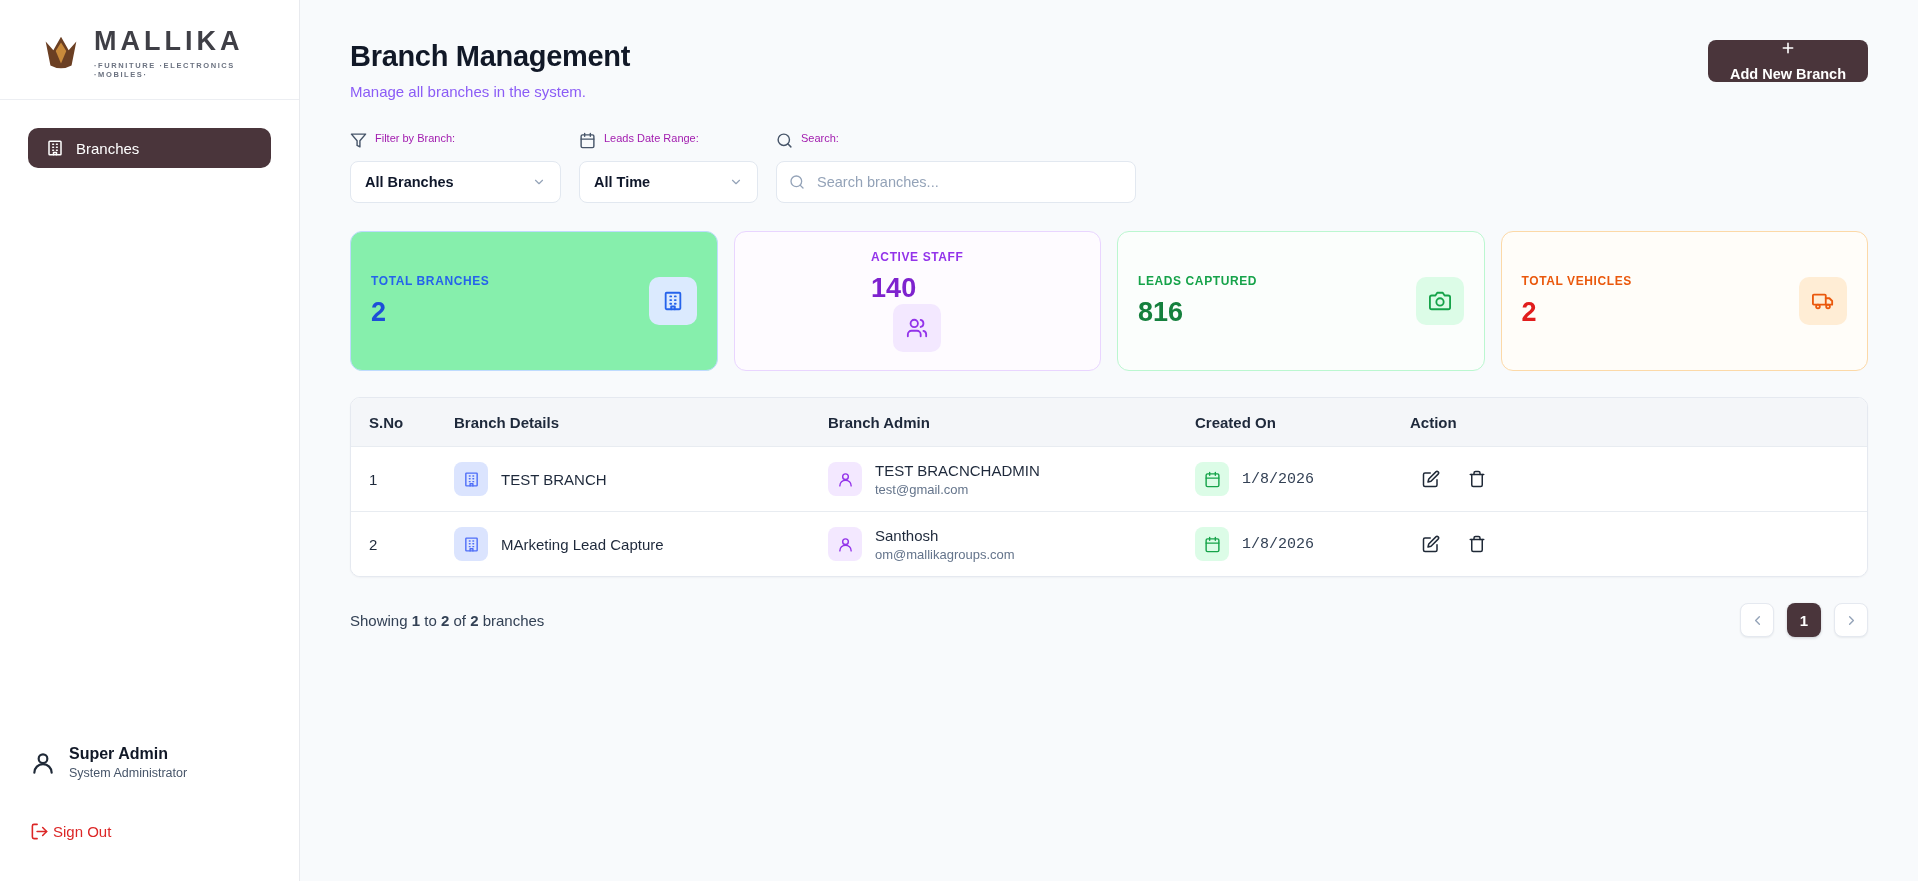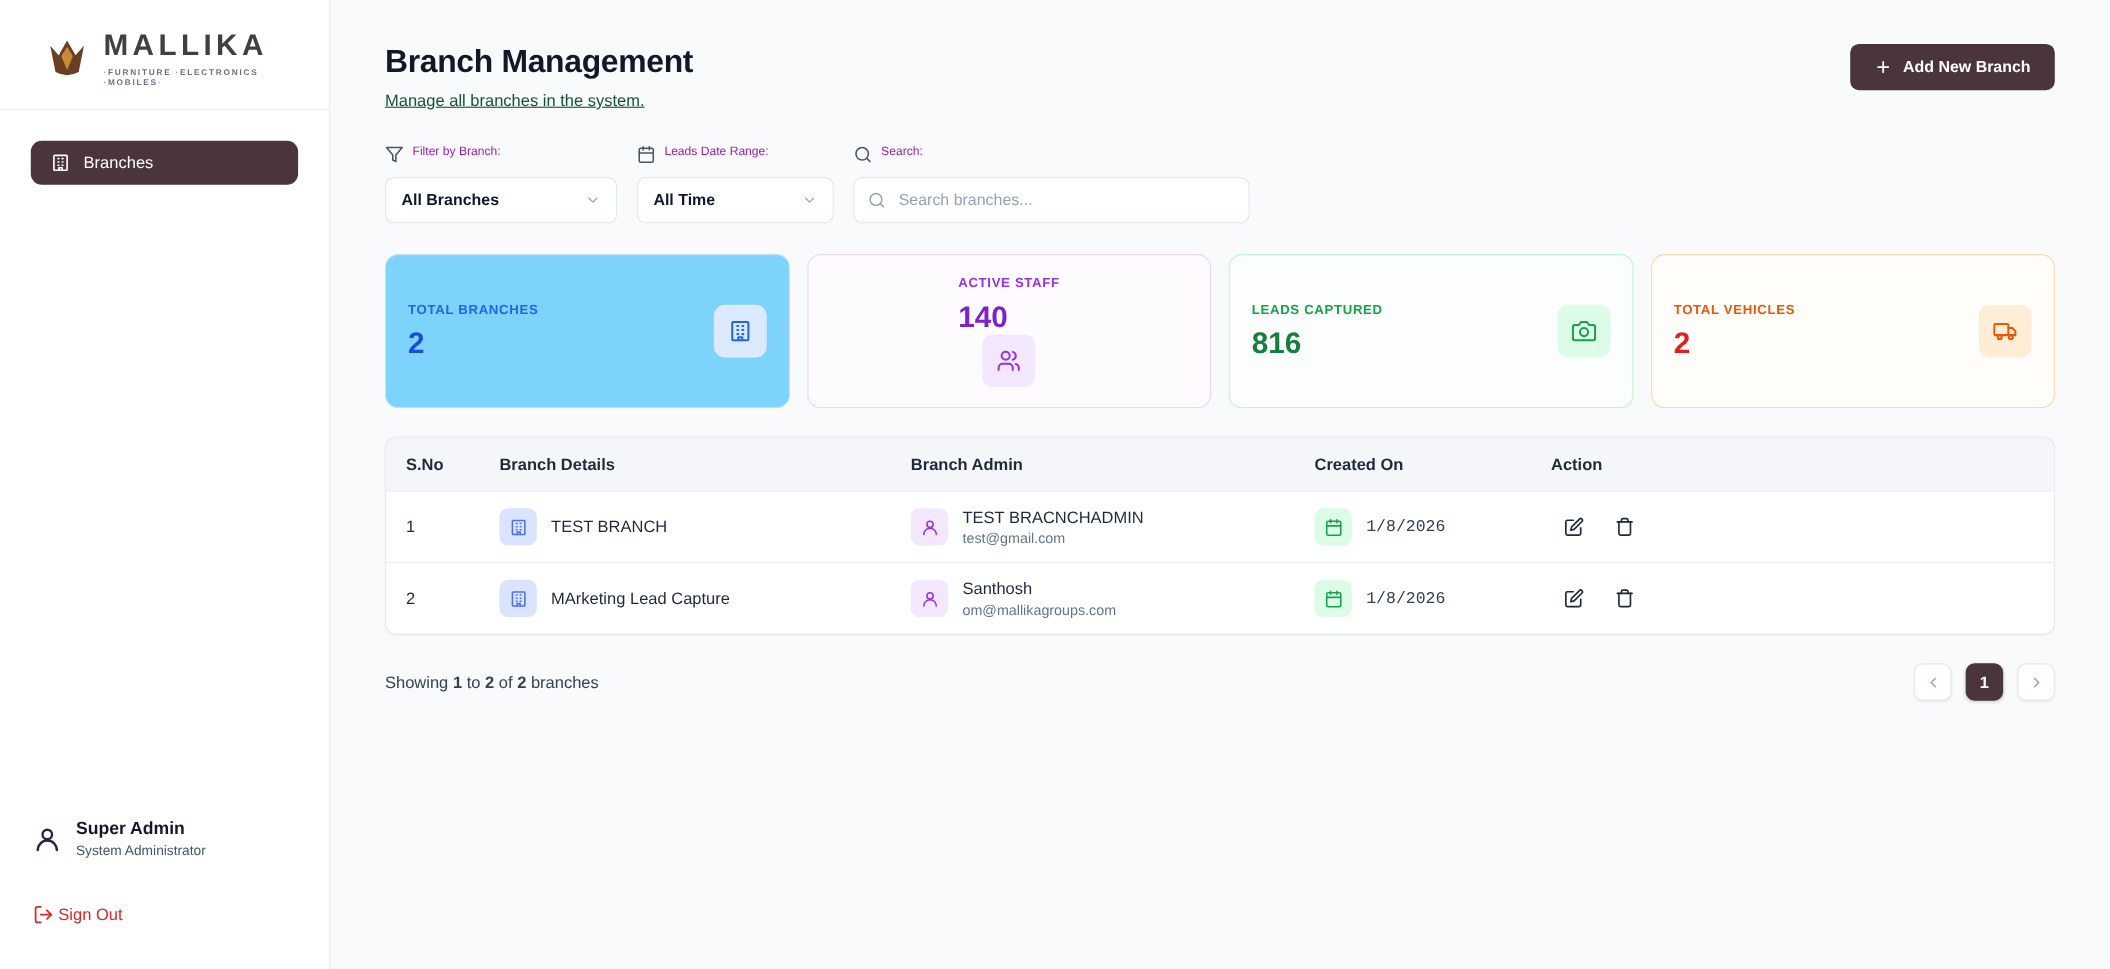--- a/index.html
+++ b/index.html
@@ -26,22 +26,22 @@
   .user-block { display:flex; align-items:center; gap:13px; padding:0 38px 14px 30px; }
   .user-name { font-size:16px; font-weight:700; color:#111827; }
   .user-role { font-size:12.5px; color:#475569; margin-top:3px; }
   .signout { display:flex; align-items:center; gap:4px; padding:28px 38px 40px 30px; color:var(--danger,#dc2626); font-size:15px; cursor:pointer; }
   .signout svg { width:19px; height:19px; }
 
   
   .main { flex:1; padding:40px 50px 0 50px; }
   .title-row { display:flex; justify-content:space-between; align-items:flex-start; }
   .page-title { font-size:29px; font-weight:700; color:#111827; letter-spacing:-0.3px; }
-  .page-subtitle { font-size:15px; color:#14532d; margin-top:10px;text-decoration:underline; }
-  .add-btn { background:var(--accent,#4a353b); color:#fff; border:none; border-radius:8px; padding:0 22px; height:42px; display:flex; align-items:center; gap:10px; font-size:14.5px; font-weight:600; cursor:pointer; font-family:inherit; }
+  .page-subtitle { font-size:15px; color:#8b5cf6; margin-top:10px; }
+  .add-btn { background:var(--accent,#4a353b); color:#fff; border:none; border-radius:8px; padding:0 22px; height:42px; display:flex; align-items:center; gap:10px; font-size:14.5px; font-weight:600; cursor:pointer; font-family:inherit;flex-direction:column; }
   .add-btn svg { width:16px; height:16px; }
 
   
   .filters { margin-top:32px; display:flex; gap:18px; }
   .filter-label { display:flex; align-items:flex-start; gap:8px; font-size:11px; color:#a21caf; margin-bottom:12px; }
   .filter-label svg { width:17px; height:17px; color:#475569; }
   .control { height:42px; background:#fff; border:1px solid #e2e8f0; border-radius:8px; display:flex; align-items:center; padding:0 14px; font-size:14.5px; font-weight:600; color:#0f172a; cursor:pointer; }
   .select { justify-content:space-between; }
   .select svg { width:14px; height:14px; color:#94a3b8; }
   .w-branch { width:211px; } .w-date { width:179px; }
@@ -50,21 +50,21 @@
   .search-box input::placeholder { color:#94a3b8; }
   .search-box .sicon { position:absolute; left:13px; top:13px; width:16px; height:16px; color:#94a3b8; }
 
   
   .stats { margin-top:28px; display:grid; grid-template-columns:repeat(4,1fr); gap:16px; }
   .stat { border-radius:12px; padding:18px 20px; display:flex; justify-content:space-between; align-items:center; border:1px solid; }
   .stat .label { font-size:12px; font-weight:700; letter-spacing:.6px; }
   .stat .value { font-size:27px; font-weight:700; margin-top:9px; }
   .iconbox { width:48px; height:48px; border-radius:10px; display:flex; align-items:center; justify-content:center; }
   .iconbox svg { width:22px; height:22px; }
-  .stat-blue   { border-color:var(--blue-border,#bfdbfe);   background:#7dd3fc; }
+  .stat-blue   { border-color:var(--blue-border,#bfdbfe);   background:#86efac; }
   .stat-blue .label { color:var(--blue,#2563eb); } .stat-blue .value { color:#1d4ed8; }
   .stat-blue .iconbox { background:var(--blue-bg,#dbeafe); color:var(--blue,#2563eb); }
   .stat-purple { border-color:var(--purple-border,#e9d5ff); background:#fefbff;flex-direction:column; }
   .stat-purple .label { color:var(--purple,#9333ea); } .stat-purple .value { color:#7e22ce; }
   .stat-purple .iconbox { background:var(--purple-bg,#f3e8ff); color:var(--purple,#9333ea); }
   .stat-green  { border-color:var(--green-border,#bbf7d0);  background:#fbfefc; }
   .stat-green .label { color:var(--green,#16a34a); } .stat-green .value { color:#15803d; }
   .stat-green .iconbox { background:var(--green-bg,#dcfce7); color:var(--green,#16a34a); }
   .stat-orange { border-color:var(--orange-border,#fcd9a8); background:#fffdf9; }
   .stat-orange .label { color:var(--orange,#ea580c); } .stat-orange .value { color:#e11d1d; }

